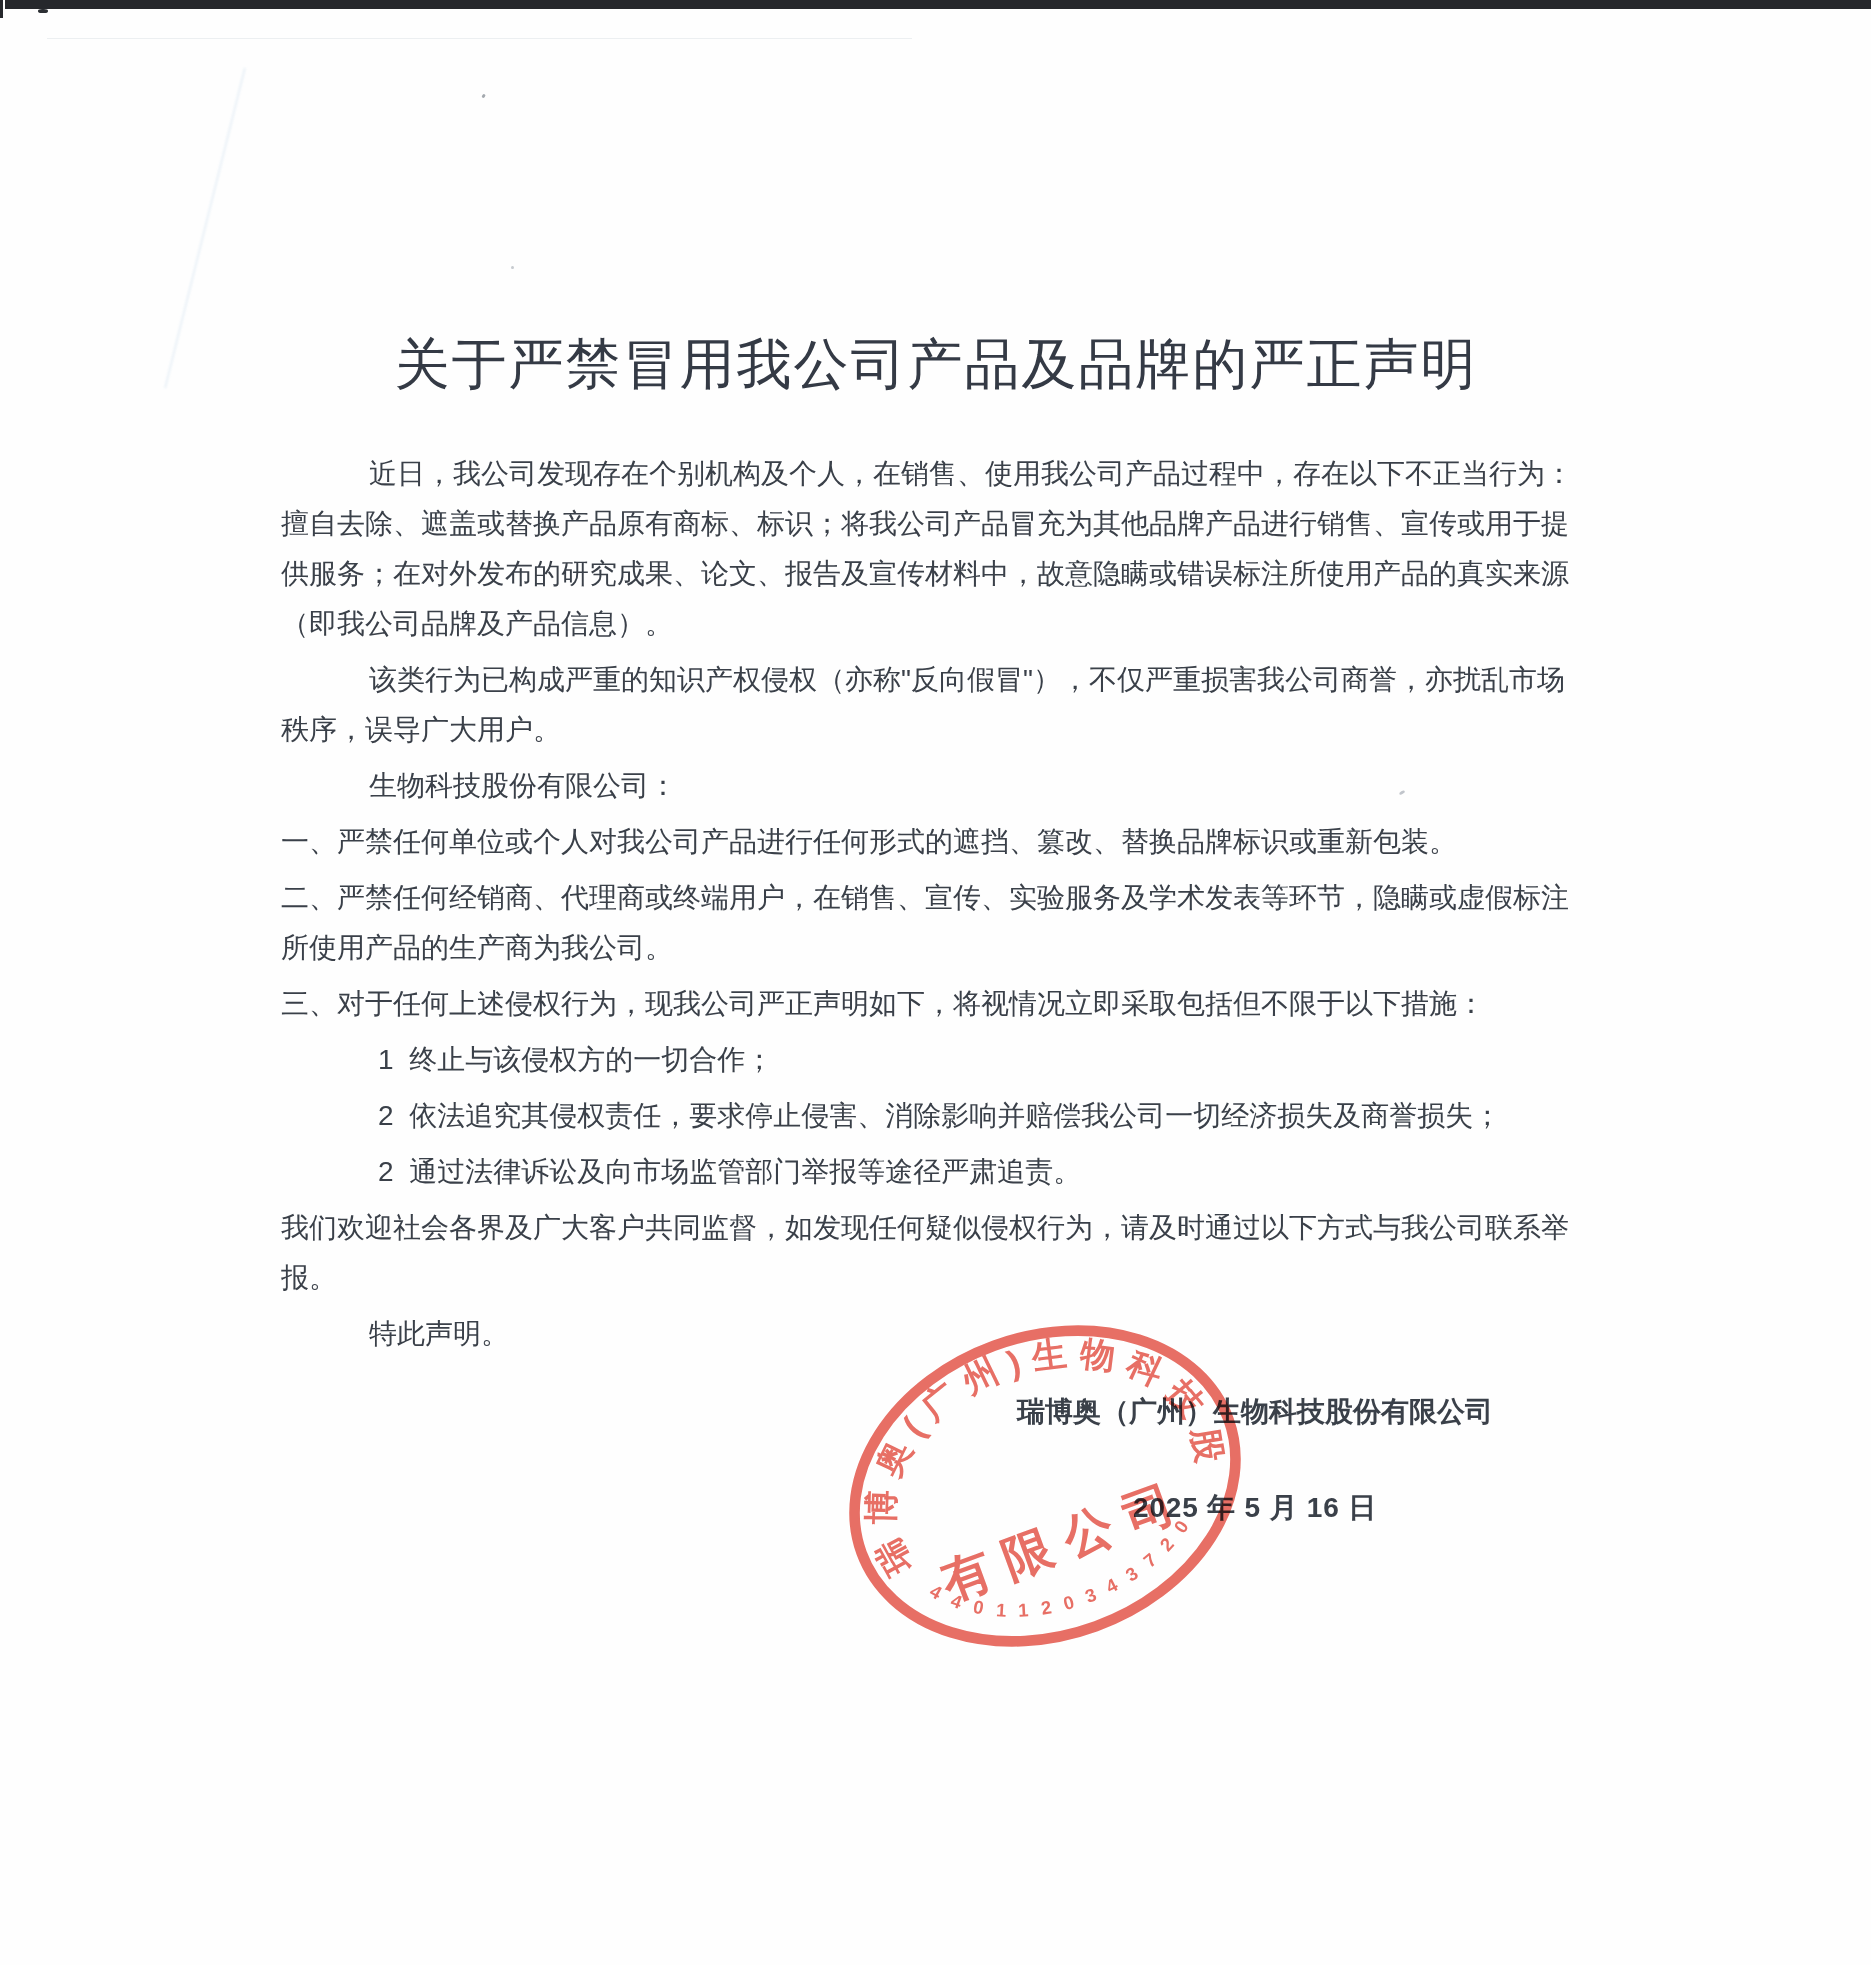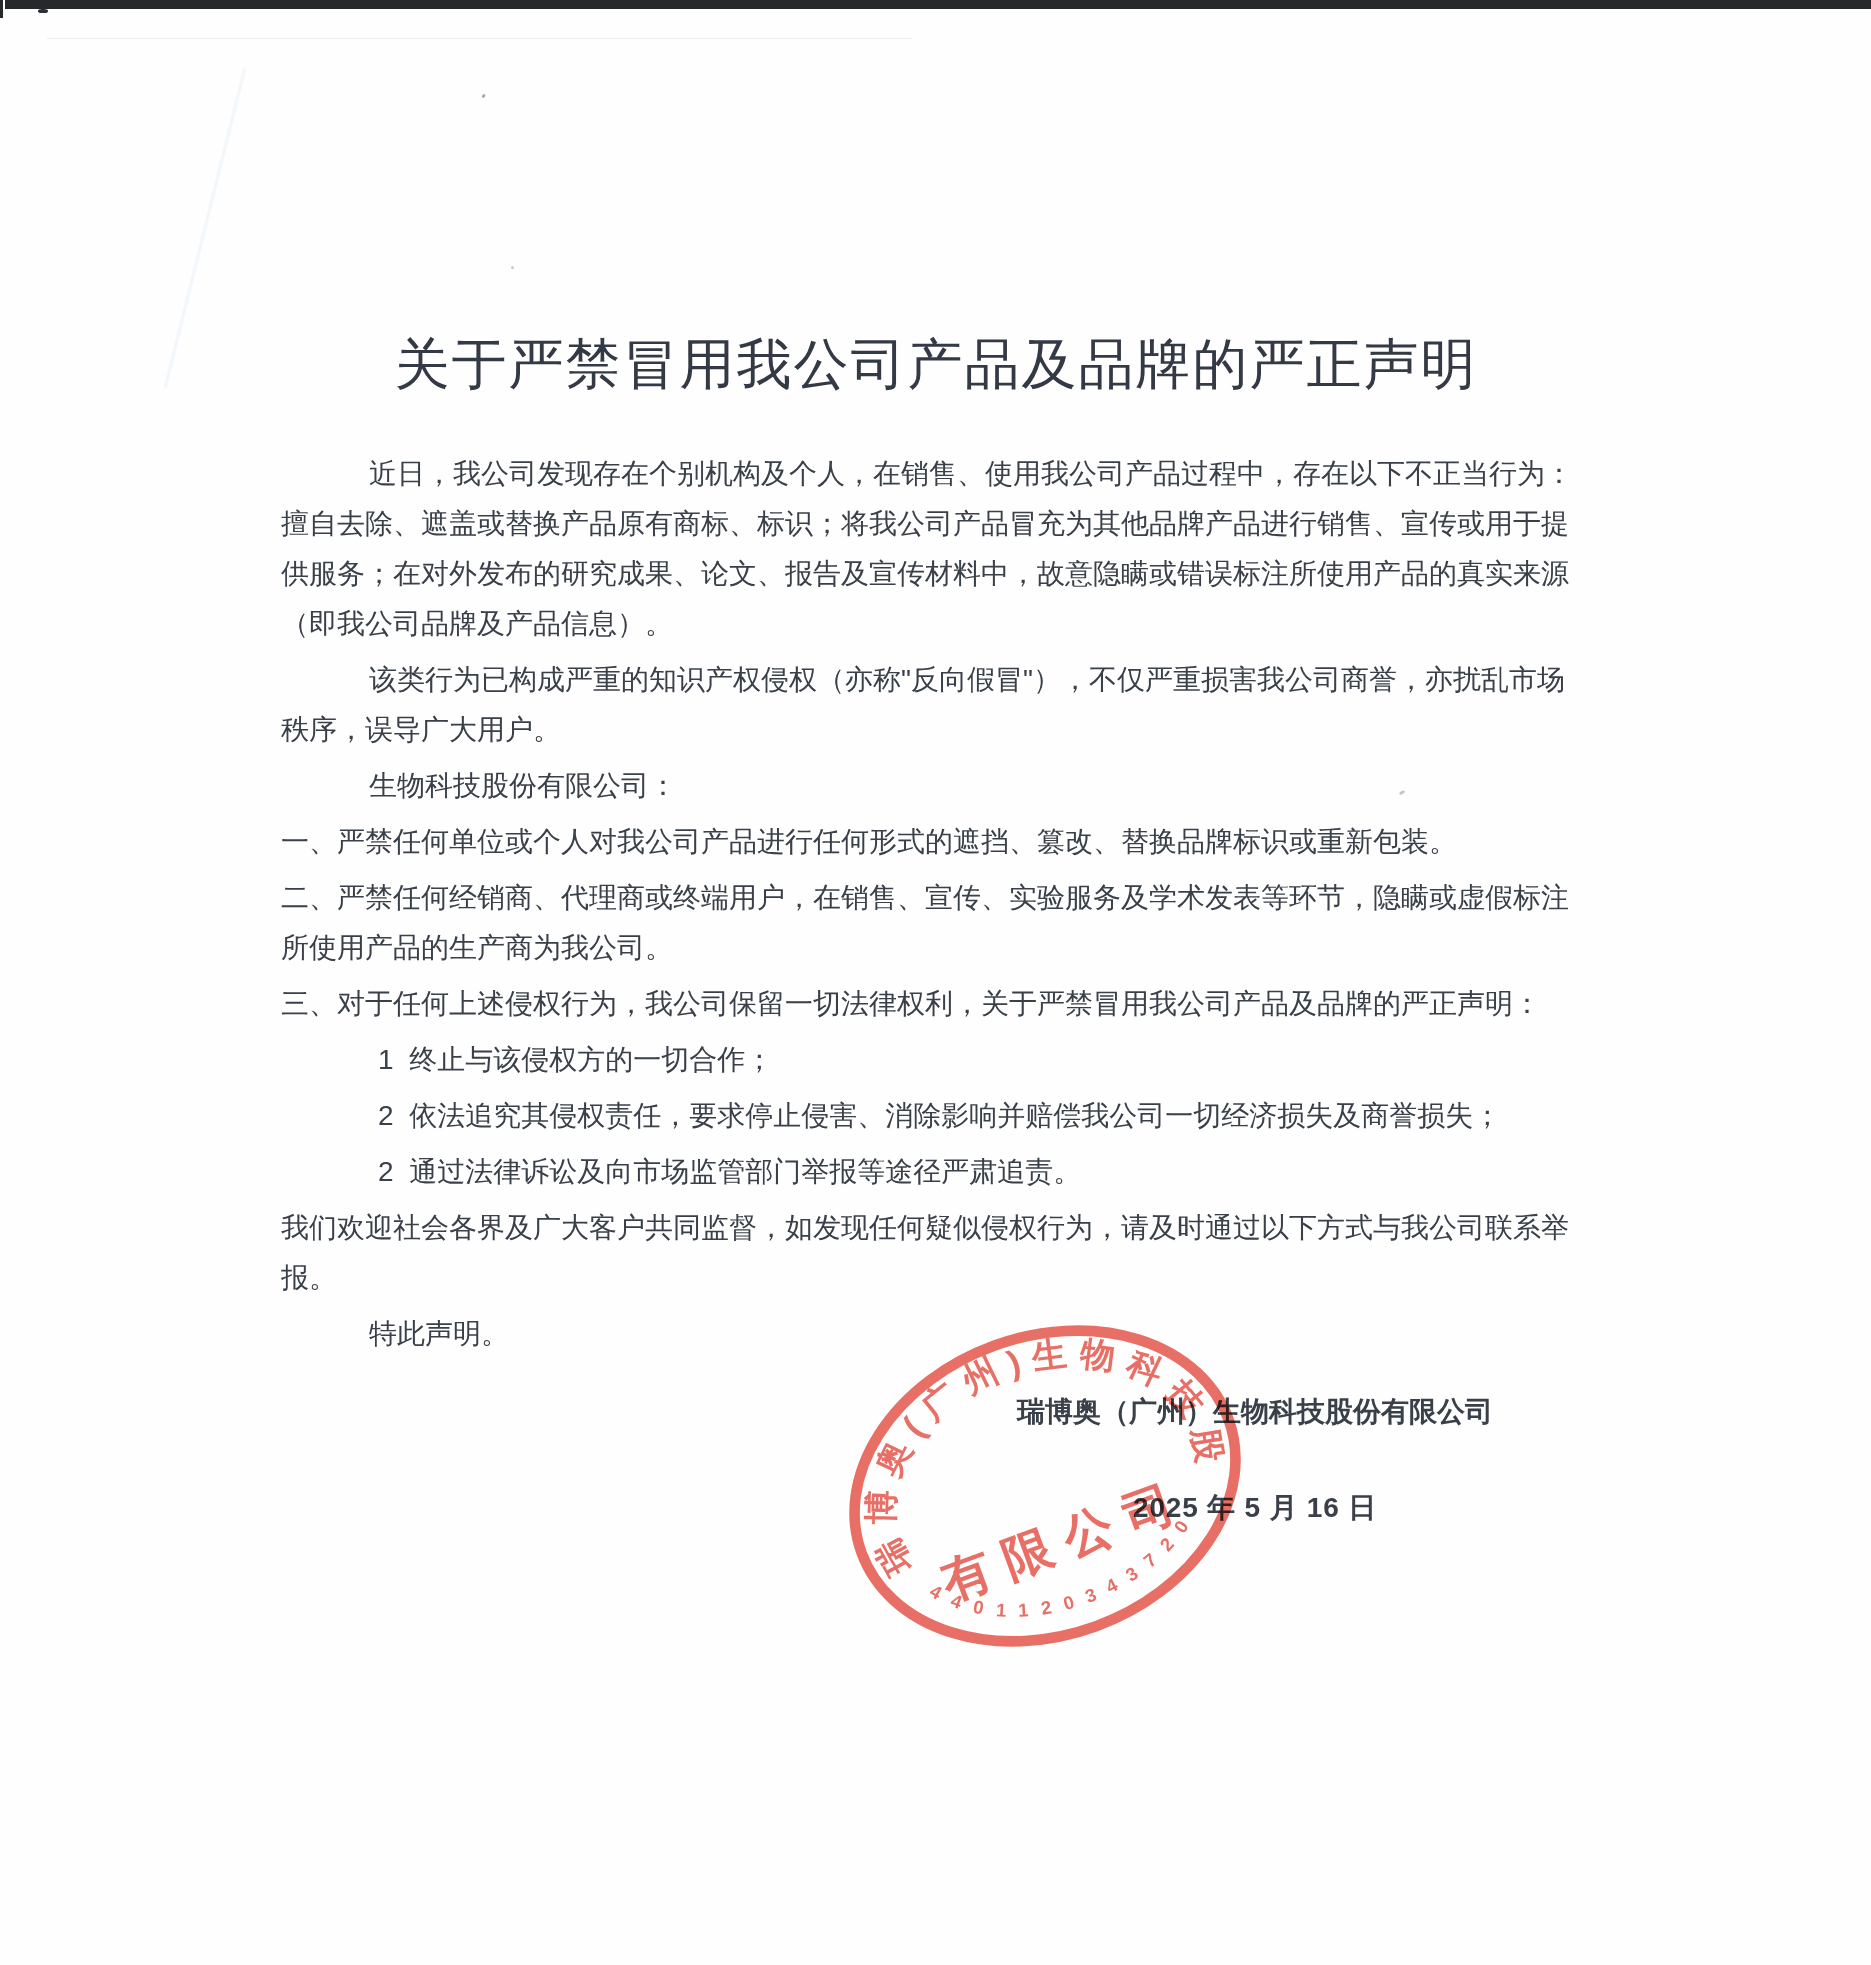--- a/index.html
+++ b/index.html
@@ -70,21 +70,21 @@
     <p class="indent">近日，我公司发现存在个别机构及个人，在销售、使用我公司产品过程中，存在以下不正当行为：
 擅自去除、遮盖或替换产品原有商标、标识；将我公司产品冒充为其他品牌产品进行销售、宣传或用于提
 供服务；在对外发布的研究成果、论文、报告及宣传材料中，故意隐瞒或错误标注所使用产品的真实来源
 （即我公司品牌及产品信息）。</p>
     <p class="indent">该类行为已构成严重的知识产权侵权（亦称"反向假冒"），不仅严重损害我公司商誉，亦扰乱市场
 秩序，误导广大用户。</p>
     <p class="indent">生物科技股份有限公司：</p>
     <p>一、严禁任何单位或个人对我公司产品进行任何形式的遮挡、篡改、替换品牌标识或重新包装。</p>
     <p>二、严禁任何经销商、代理商或终端用户，在销售、宣传、实验服务及学术发表等环节，隐瞒或虚假标注
 所使用产品的生产商为我公司。</p>
-    <p>三、对于任何上述侵权行为，我公司保留一切法律权利，关于严禁冒用我公司产品及品牌的严正声明：</p>
+    <p>三、对于任何上述侵权行为，现我公司严正声明如下，将视情况立即采取包括但不限于以下措施：</p>
     <p class="measure">1  终止与该侵权方的一切合作；</p>
     <p class="measure">2  依法追究其侵权责任，要求停止侵害、消除影响并赔偿我公司一切经济损失及商誉损失；</p>
     <p class="measure">2  通过法律诉讼及向市场监管部门举报等途径严肃追责。</p>
     <p>我们欢迎社会各界及广大客户共同监督，如发现任何疑似侵权行为，请及时通过以下方式与我公司联系举
 报。</p>
     <p class="indent">特此声明。</p>
   </div>
 
   <div class="signature">
     <div class="sig-inner">

